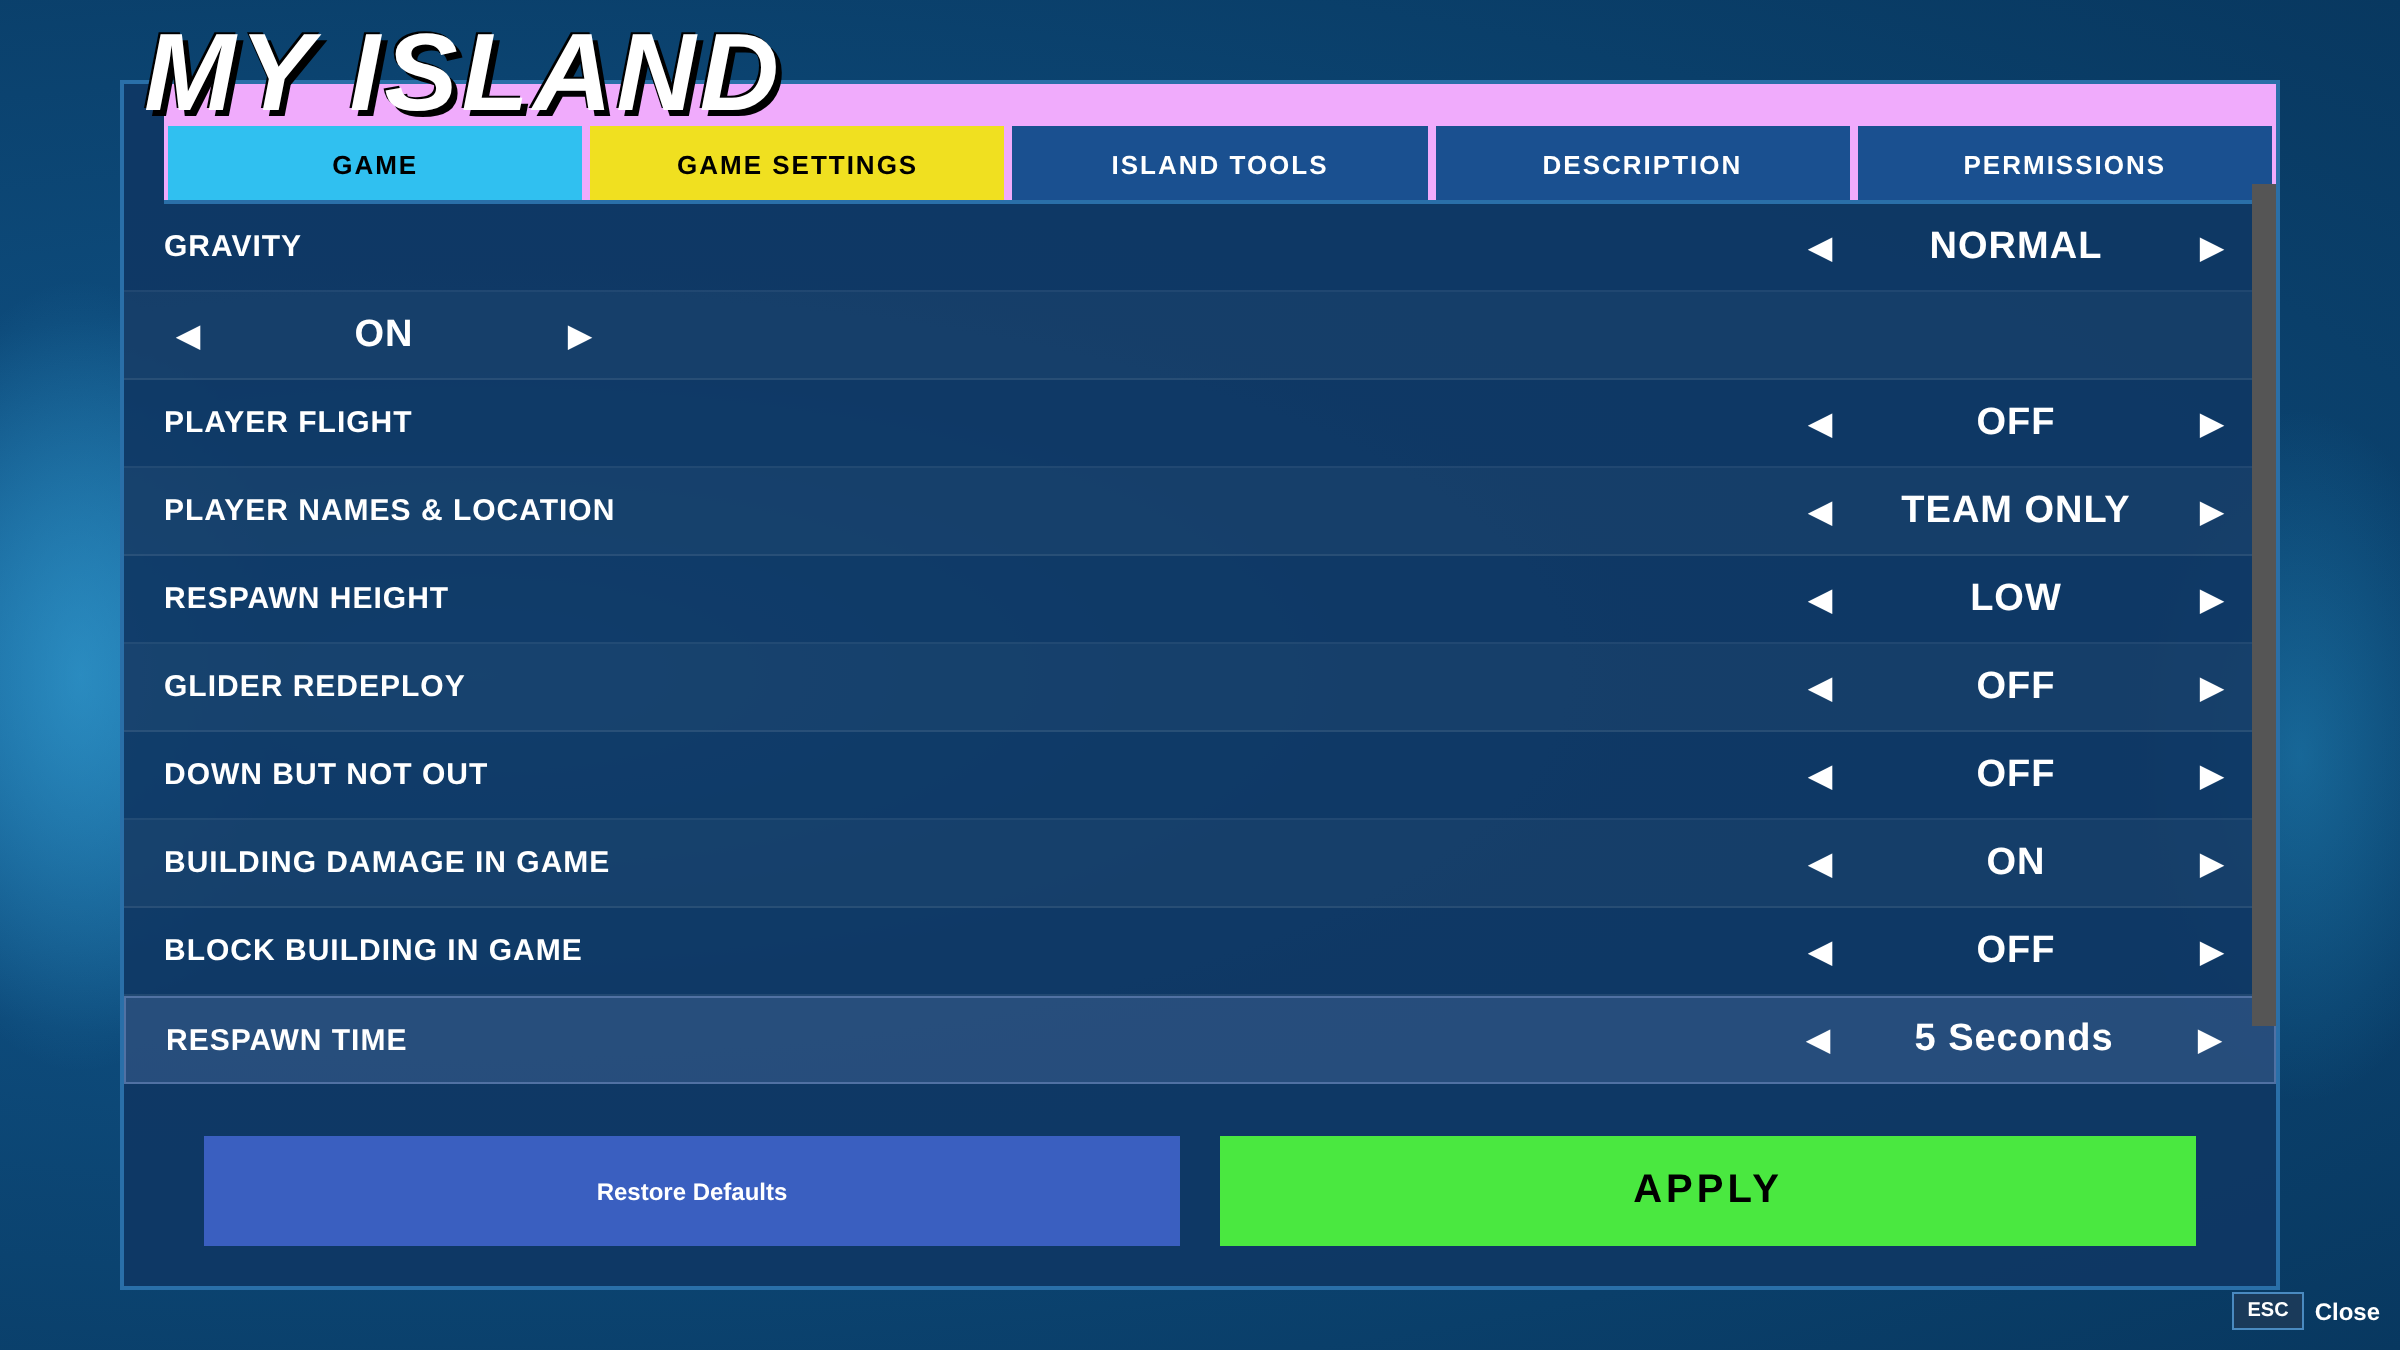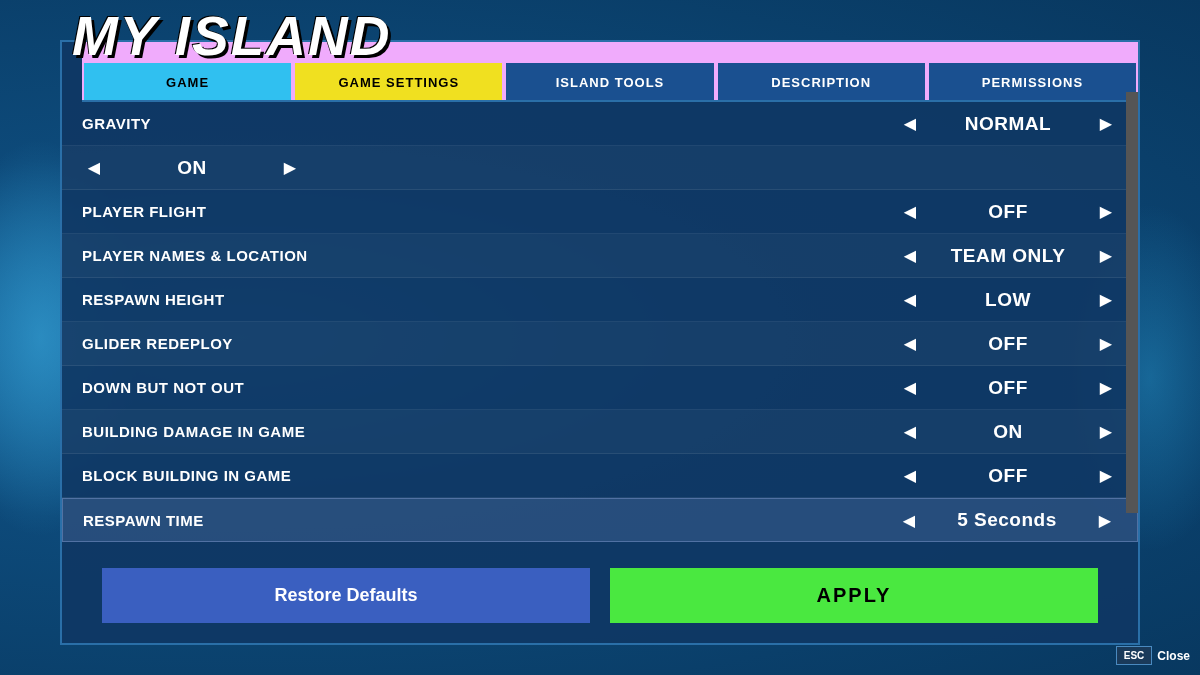--- a/index.html
+++ b/index.html
@@ -166,21 +166,21 @@
       display: flex;
       gap: 20px;
       padding: 0 40px;
     }
 
     .btn-restore {
       flex: 1;
       padding: 16px;
       background: #3a5fc0;
       color: white;
-      font-size: 18px;
+      font-size: 12px;
       font-weight: 700;
       border: none;
       cursor: pointer;
       font-family: inherit;
     }
 
     .btn-apply {
       flex: 1;
       padding: 16px;
       background: #4ae840;

